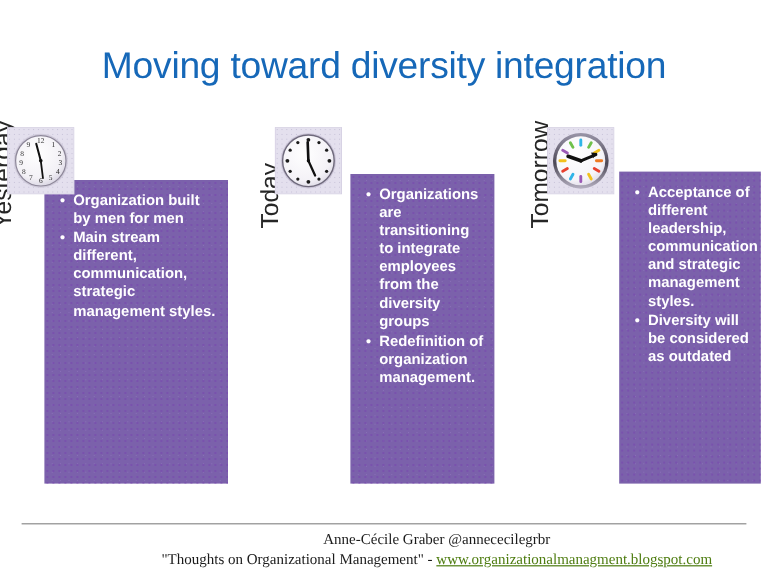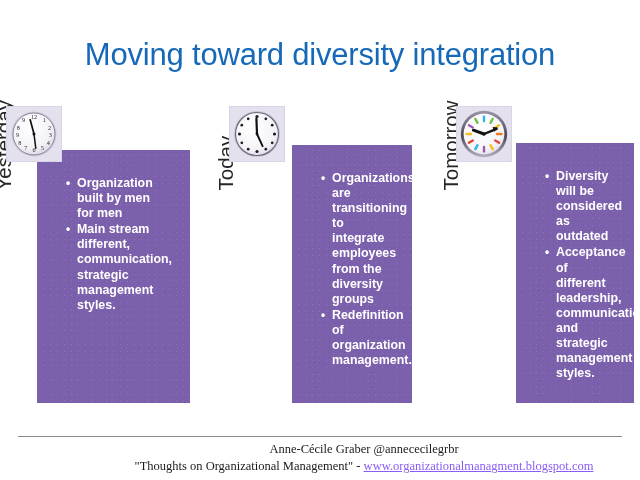--- a/index.html
+++ b/index.html
@@ -55,21 +55,21 @@
     position: absolute;
     left: 13px;
     top: 10px;
     right: 6px;
     color: #ffffff;
     font-size: 12.4px;
     line-height: 15.1px;
     font-weight: 600;
   }
   .bullet-list {
-    margin: 16px;
+    margin: 0;
     padding: 0;
     list-style: none;
   }
   .bullet-list li {
     position: relative;
     padding-left: 11px;
     margin: 0 0 1px 0;
   }
   .bullet-list li::before {
     content: "\2022";
@@ -122,21 +122,21 @@
     width: 640px;
     text-align: center;
     font-family: "Liberation Serif", serif;
     font-size: 12.5px;
     line-height: 17px;
     color: #1a1a1a;
     padding-left: 44px;
   }
   .footer-line { display: block; white-space: nowrap; }
   .footer-link {
-    color: #8b5cf6;
+    color: #4d7c0f;
   }
 </style>
 </head>
 <body>
 
 <div class="slide">
 
   <div class="slide-title">Moving toward diversity integration</div>
 
   <div class="column">
@@ -227,22 +227,22 @@
         <circle cx="28" cy="28" r="1.4" fill="#111"></circle>
       </svg>
     </div>
   </div>
 
   <div class="column">
 
     <div class="panel" style="left:516px; top:143px; width:118px; height:260px;">
       <div class="panel-body">
         <ul class="bullet-list">
+          <li>Acceptance of different leadership, communication and strategic management styles.</li>
           <li>Diversity will be considered as outdated</li>
-          <li>Acceptance of different leadership, communication and strategic management styles.</li>
         </ul>
       </div>
     </div>
 
     <div class="era-label" style="left:461px; top:170px;">Tomorrow</div>
 
     <div class="clock-tile" style="left:456px; top:106px;">
       <svg width="56" height="56" viewBox="0 0 56 56" aria-hidden="true">
         <defs>
           <radialGradient id="faceG3" cx="40%" cy="34%" r="72%">

